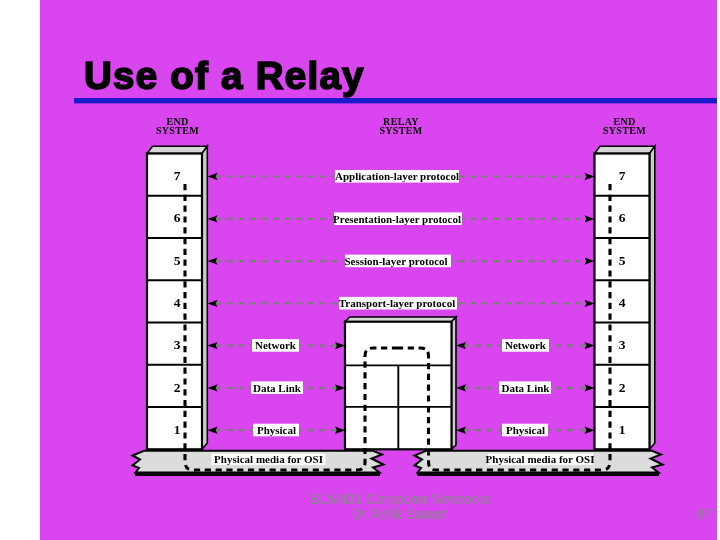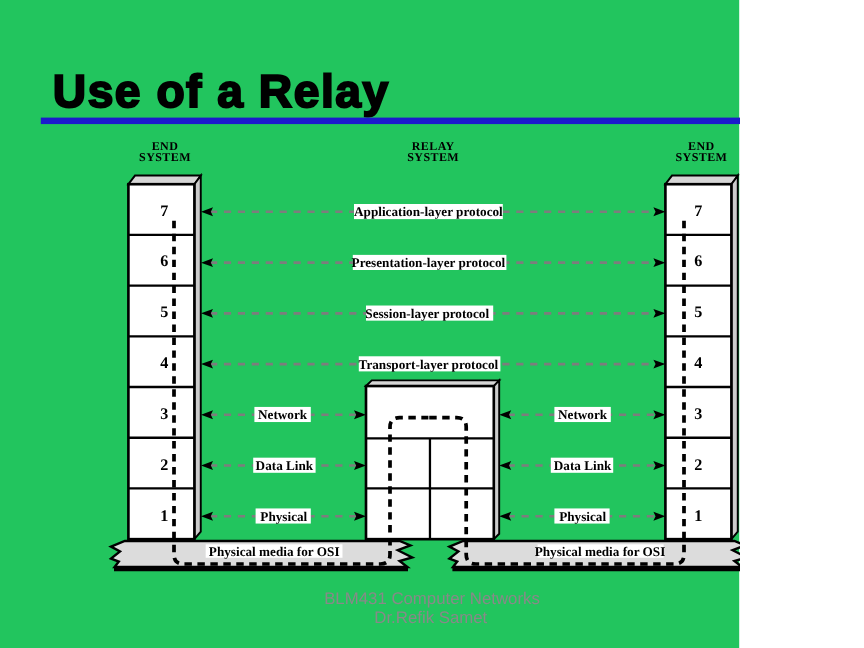--- a/index.html
+++ b/index.html
@@ -1,17 +1,17 @@
 <!DOCTYPE html>
 <html><head>
 <meta charset="utf-8">
 <style>
   html,body{margin:0;padding:0;background:#ffffff;-webkit-font-smoothing:antialiased;}
-  .page{position:relative;width:616px;height:540px;background:#22c55e;overflow:hidden;
-        font-family:"Liberation Sans",sans-serif;}
+  .page{position:relative;width:677px;height:540px;background:#d946ef;overflow:hidden;
+        font-family:"Liberation Sans",sans-serif;margin-left:40px;}
   svg{will-change:transform;transform:translateZ(0);}
   svg .st{font-family:"Liberation Serif",serif;}
   svg .sa{font-family:"Liberation Sans",sans-serif;}
 </style>
 </head>
 <body>
 <div class="page">
 <svg width="720" height="540" viewBox="0 0 720 540">
 
   <text x="44" y="89" class="sa" font-size="38.5" font-weight="bold" fill="#000000" stroke="#000000" stroke-width="1.7" letter-spacing="1.25">Use of a Relay</text>

